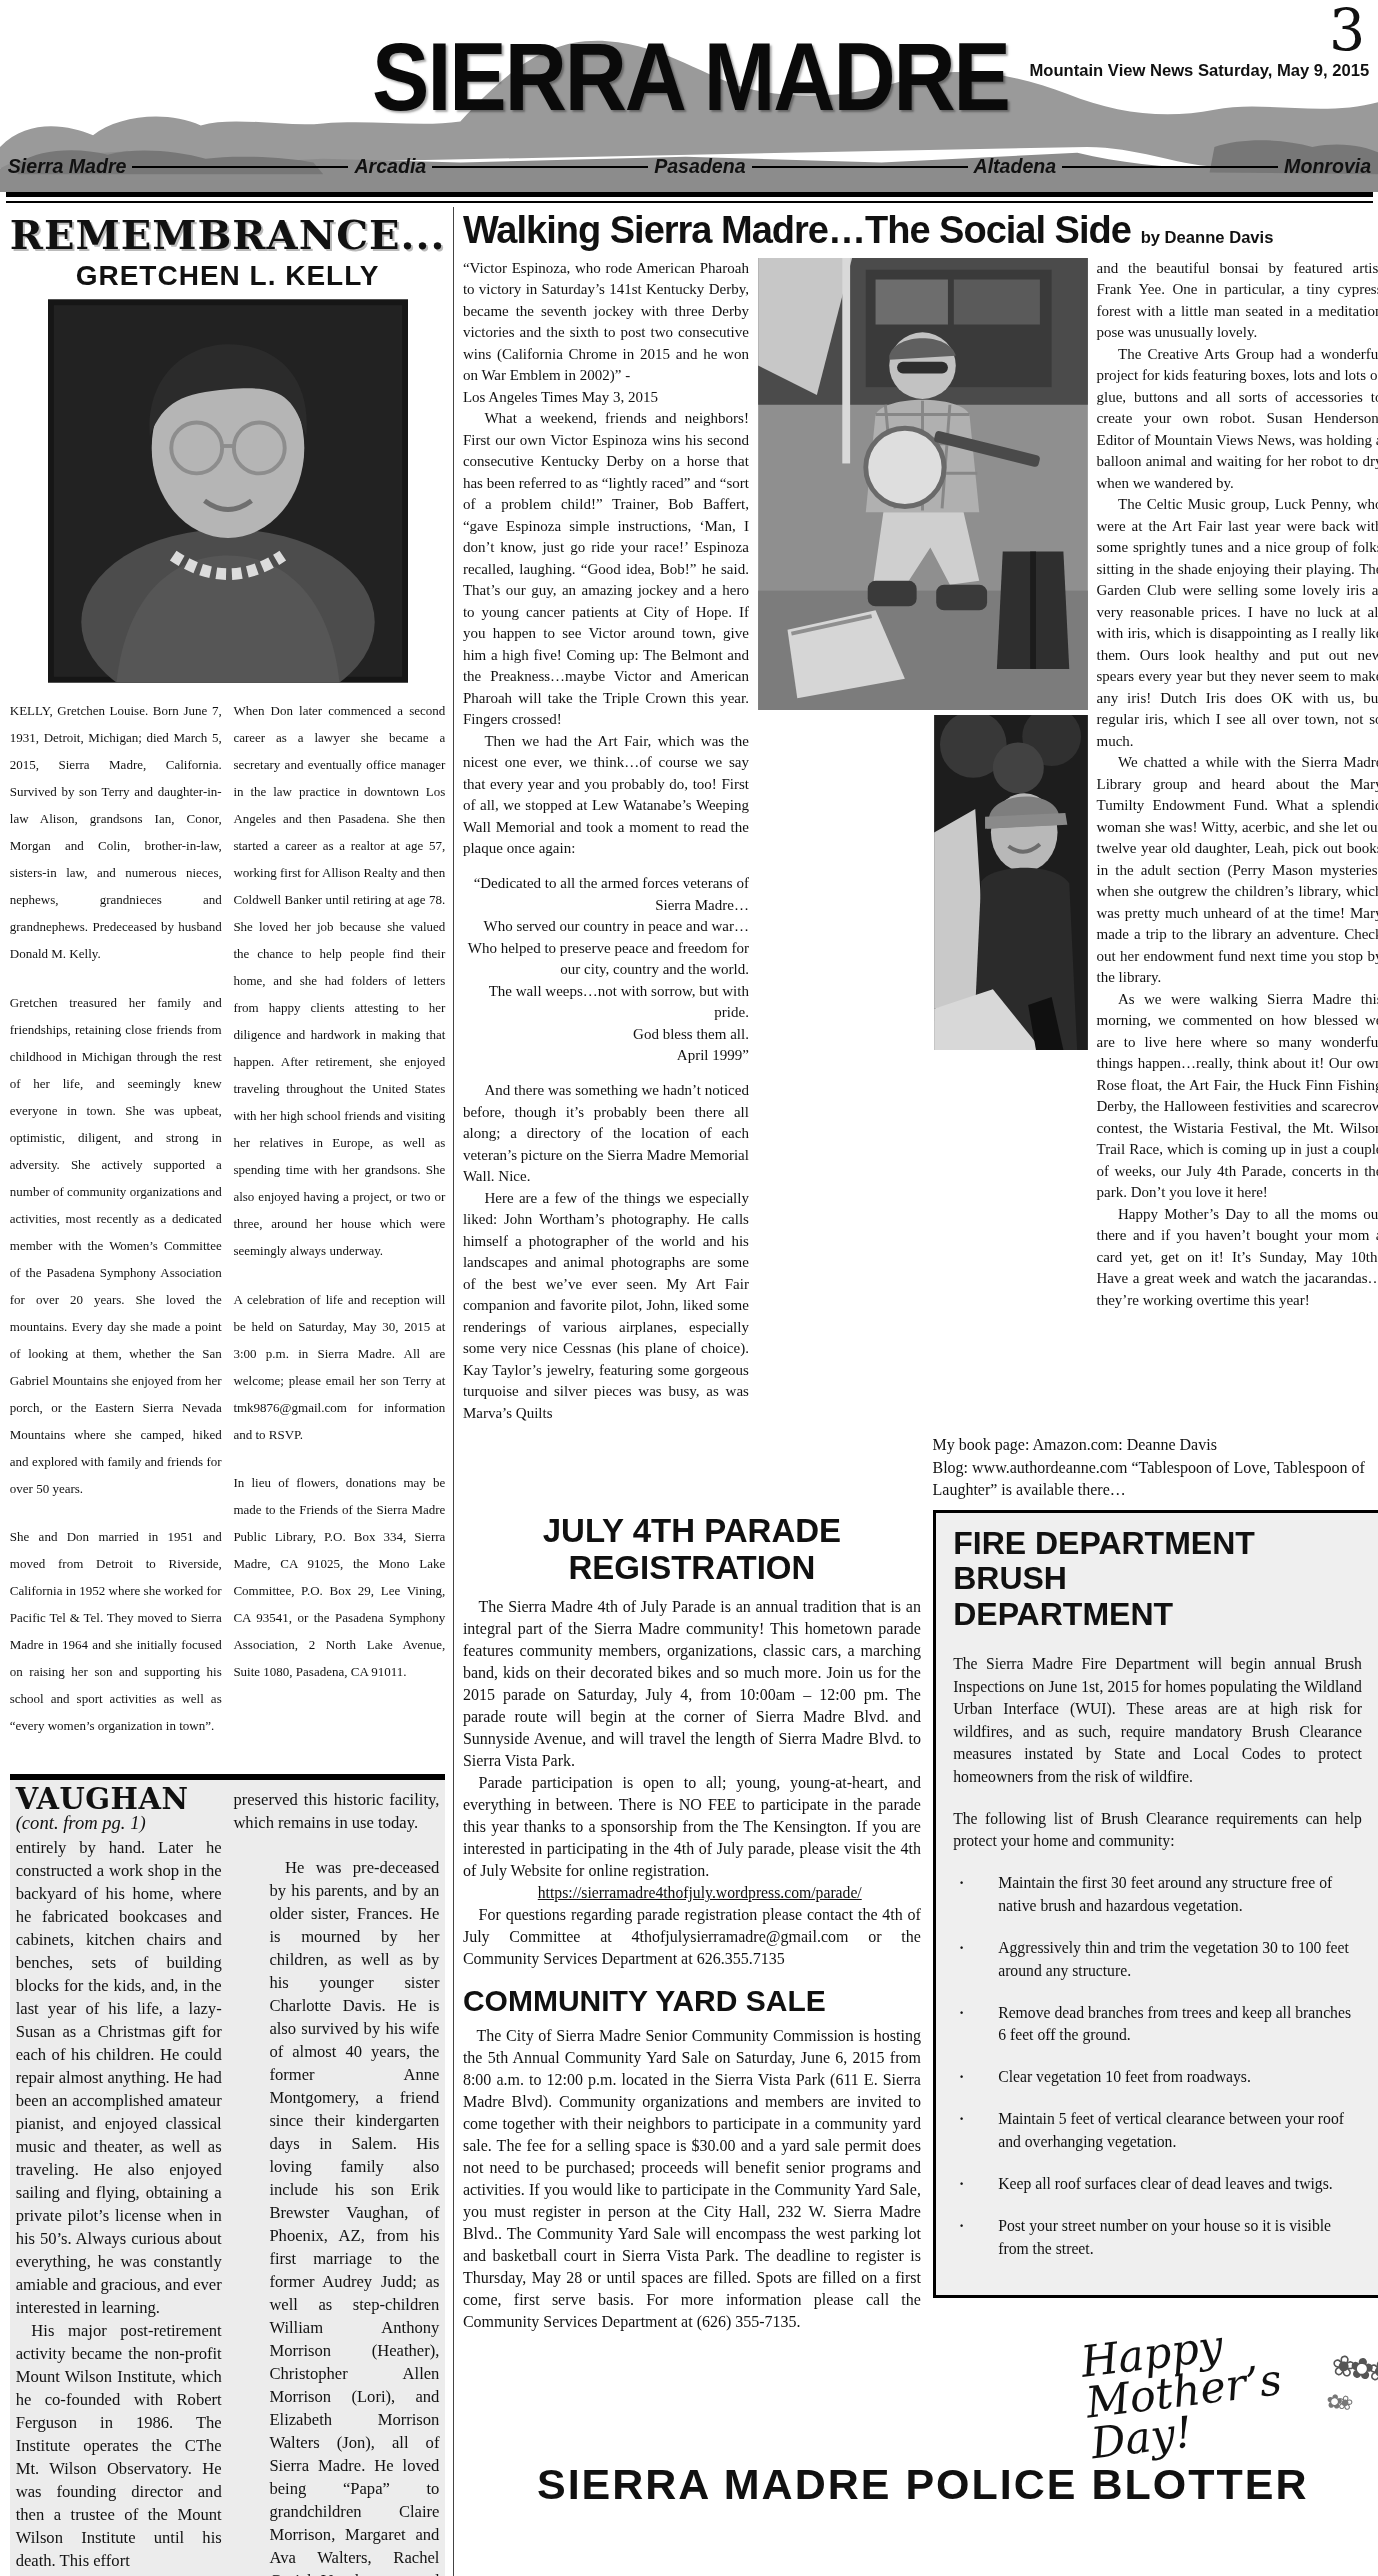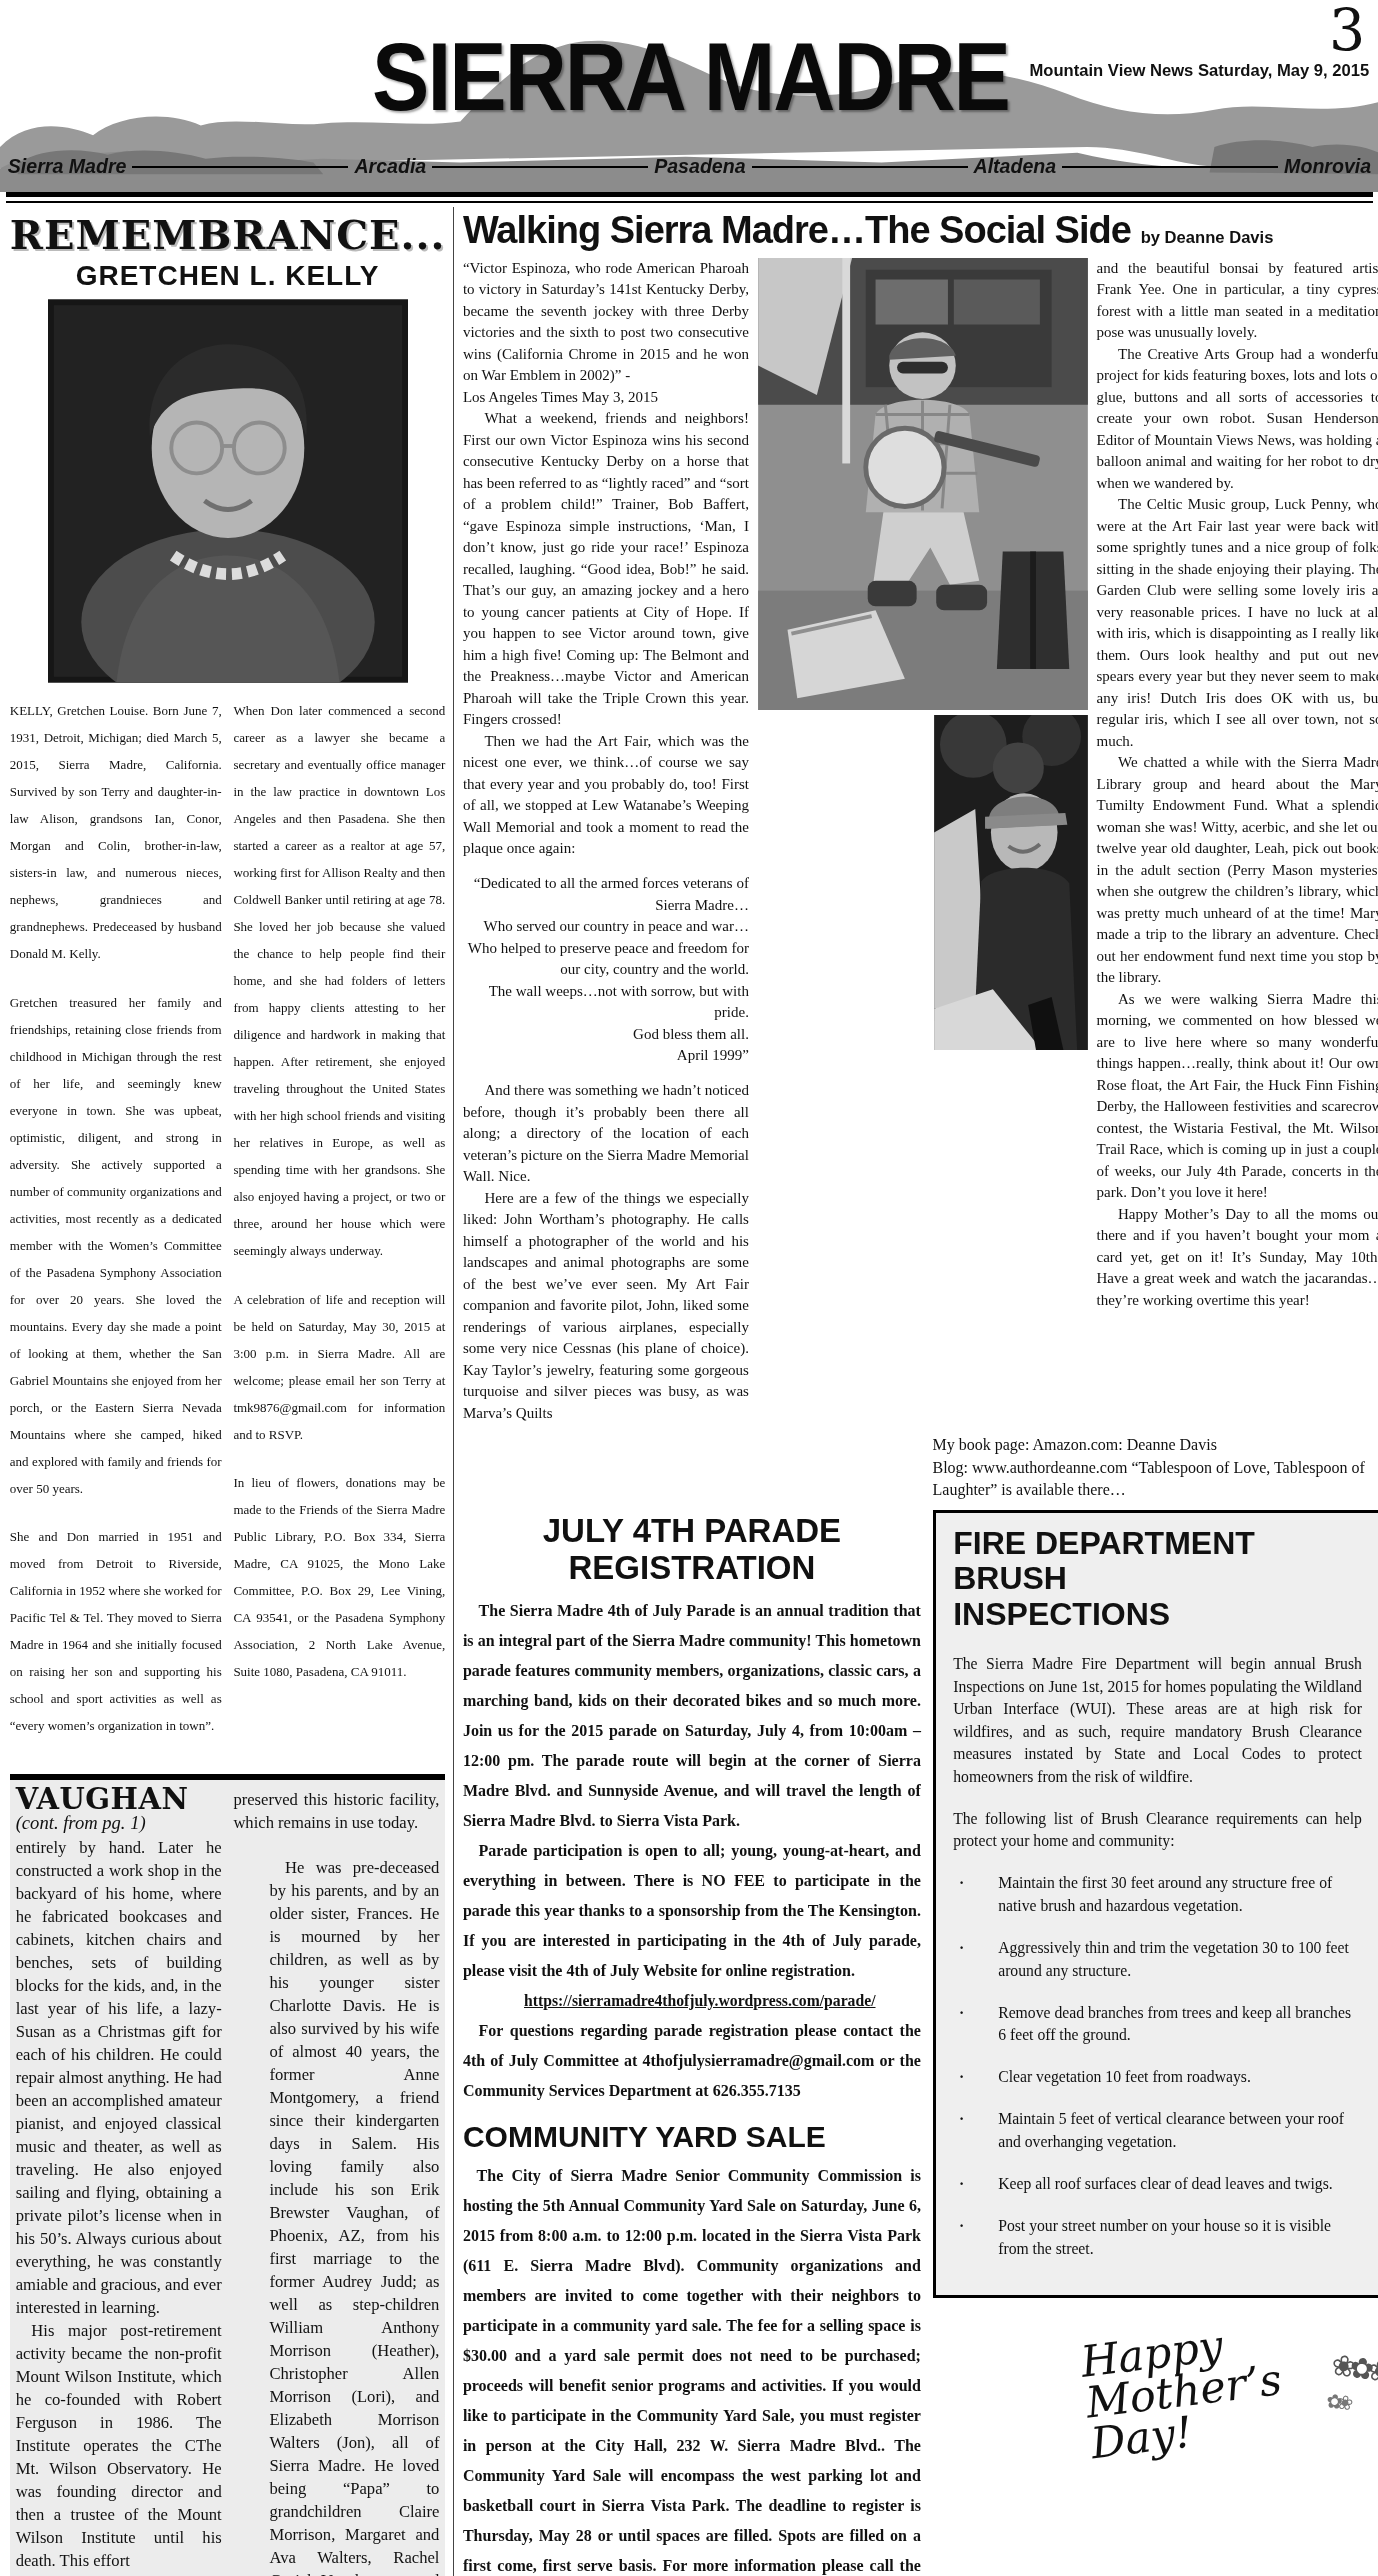--- a/index.html
+++ b/index.html
@@ -57,21 +57,21 @@
   .wcol .poem p { text-indent: 0; text-align: right; }
   .photo-col { width: 330px; display: flex; flex-direction: column; align-items: flex-end; gap: 5.9px; }
   .book-block { margin: 9.8px 0 3.9px auto; width: 450px; font-size: 16px; line-height: 22.5px; }
 
   
   .lower-row { display: flex; gap: 11.7px; margin-top: 7.8px; }
   .lower-left { width: 458px; }
   .lower-right { flex: 1; }
   .july4 h2 { font-family: "Liberation Sans", sans-serif; font-weight: bold; font-size: 33px; line-height: 1.1;
     text-align: center; margin: 3.9px 0 9.8px; }
-  .july4 .jbody, .yardsale .ybody { font-size: 16px; line-height: 30px; text-align: justify; font-weight: bold; }
+  .july4 .jbody, .yardsale .ybody { font-size: 16px; line-height: 22px; text-align: justify; }
   .july4 .jbody p { margin: 0; text-indent: 15.7px; }
   .url-line { text-align: center; text-decoration: underline; font-size: 15.7px; margin: 2px 0; }
   .yardsale h2 { font-family: "Liberation Sans", sans-serif; font-weight: bold; font-size: 30px; margin: 13.7px 0 7.8px; }
   .yardsale .ybody p { margin: 0; text-indent: 13.7px; }
 
   .firebox { border: 3.9px solid #000; background: #efefef; padding: 13.7px 17.6px 15.7px; }
   .firebox h2 { font-family: "Liberation Sans", sans-serif; font-weight: bold; font-size: 32px; line-height: 1.1;
     margin-bottom: 21.5px; }
   .firebox .fbody { font-size: 15.7px; line-height: 22.5px; text-align: justify; }
   .firebox .fbody p { margin-bottom: 19.6px; }
@@ -286,21 +286,21 @@
             <div class="ybody">
                 <p>The City of Sierra Madre Senior Community Commission is hosting the 5th Annual Community Yard Sale on Saturday, June 6, 2015 from 8:00 a.m. to 12:00 p.m. located in the Sierra Vista Park (611 E. Sierra Madre Blvd). Community organizations and members are invited to come together with their neighbors to participate in a community yard sale. The fee for a selling space is $30.00 and a yard sale permit does not need to be purchased; proceeds will benefit senior programs and activities. If you would like to participate in the Community Yard Sale, you must register in person at the City Hall, 232 W. Sierra Madre Blvd.. The Community Yard Sale will encompass the west parking lot and basketball court in Sierra Vista Park. The deadline to register is Thursday, May 28 or until spaces are filled. Spots are filled on a first come, first serve basis. For more information please call the Community Services Department at (626) 355-7135.</p>
               </div>
           </section>
         </div>
 
         <div class="lower-right">
           <section class="firebox">
             <h2>
               <span>FIRE DEPARTMENT BRUSH</span><br>
-              <span>INSPECTIONS</span>
+              <span>DEPARTMENT</span>
             </h2>
             <div class="fbody">
               <p>The Sierra Madre Fire Department will begin annual Brush Inspections on June 1st, 2015 for homes populating the Wildland Urban Interface (WUI).  These areas are at high risk for wildfires, and as such, require mandatory Brush Clearance measures instated by State and Local Codes to protect homeowners from the risk of wildfire.</p>
               <p>The following list of Brush Clearance requirements can help protect your home and community:</p>
               <div class="bullets">
                   <p>Maintain the first 30 feet around any structure free of native brush and hazardous vegetation.</p>
                   <p>Aggressively thin and trim the vegetation 30 to 100 feet around any structure.</p>
                   <p>Remove dead branches from trees and keep all branches 6 feet off the ground.</p>
                   <p>Clear vegetation 10 feet from roadways.</p>
                   <p>Maintain 5 feet of vertical clearance between your roof and overhanging vegetation.</p>

